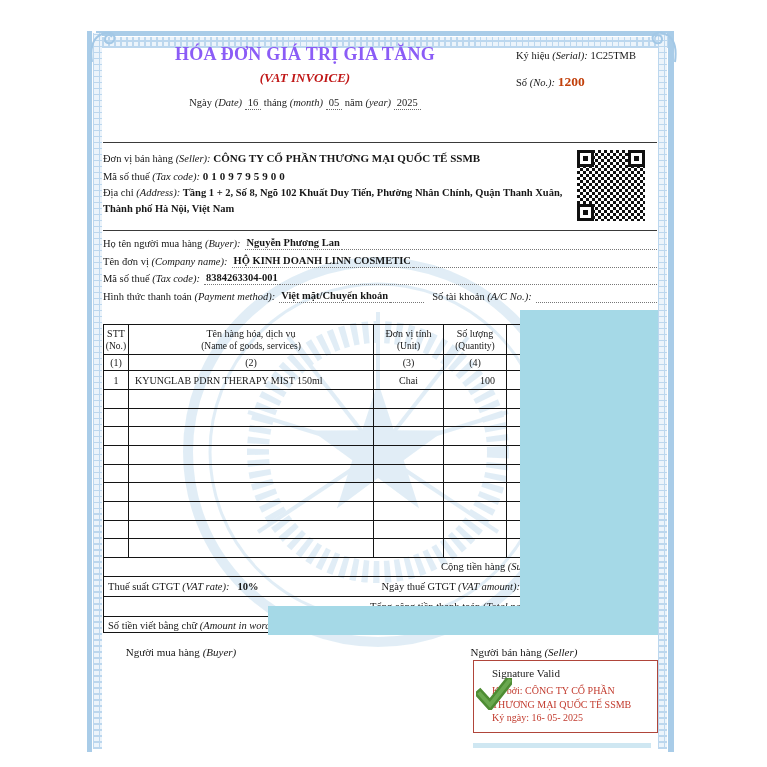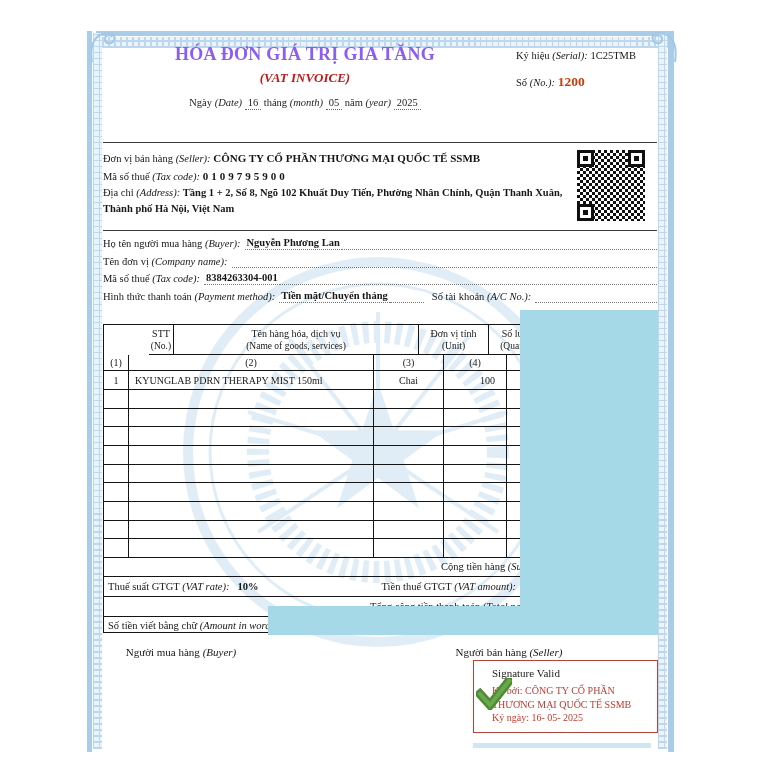--- a/index.html
+++ b/index.html
@@ -51,21 +51,21 @@
   .fill{flex:1;border-bottom:1px dotted #777;height:12px;}
   .fill-short{flex:none;width:34px;border-bottom:1px dotted #777;height:12px;}
 
   
   .grid{left:103px;top:324px;width:554px;height:309px;border:1.4px solid #141414;box-sizing:border-box;z-index:1;background:transparent;}
   .trow{display:flex;box-sizing:border-box;border-bottom:1px solid #141414;}
   .trow:last-child{border-bottom:none;}
   .cell{box-sizing:border-box;border-right:1px solid #141414;display:flex;align-items:center;justify-content:center;}
   .cell:last-child{border-right:none;}
   .c1{width:25px;flex:none;} .c2{width:245px;flex:none;} .c3{width:70px;flex:none;} .c4{width:63px;flex:none;} .c5{flex:1;}
-  .hrow{height:30px;font-size:10px;text-align:center;margin-left:45px;}
+  .hrow{height:30px;font-size:10px;text-align:center;}
   .hcell{flex-direction:column;line-height:12px;}
   .hcell .en{font-size:9.5px;}
   .h5{justify-content:center;align-items:flex-start;padding-left:6px;font-style:italic;font-size:9.5px;}
   .irow{height:16px;font-size:10px;}
   .drow{height:19px;font-size:10px;}
   .erow{height:18.67px;}
   .cell.left{justify-content:flex-start;padding-left:6px;}
   .cell.right{justify-content:flex-end;padding-right:11px;}
   .srow{box-sizing:border-box;border-bottom:1px solid #141414;font-size:10.5px;display:flex;align-items:center;white-space:nowrap;}
   .srow:last-child{border-bottom:none;}
@@ -184,30 +184,31 @@
   <div class="abs sep" style="top:230px;"></div>
 
   <div class="abs buyer-block">
     <div class="buyer-row">
       <span class="lbl"><span>Họ tên người mua hàng</span> <i>(Buyer):</i></span>
       <span class="val">Nguyễn Phương Lan</span>
       <span class="fill"></span>
     </div>
     <div class="buyer-row">
       <span class="lbl"><span>Tên đơn vị</span> <i>(Company name):</i></span>
+      <span class="val">HỘ KINH DOANH LINN COSMETIC</span>
       <span class="fill"></span>
     </div>
     <div class="buyer-row">
       <span class="lbl"><span>Mã số thuế</span> <i>(Tax code):</i></span>
       <span class="val">8384263304-001</span>
       <span class="fill"></span>
     </div>
     <div class="buyer-row">
       <span class="lbl"><span>Hình thức thanh toán</span> <i>(Payment method):</i></span>
-      <span class="val">Tiền mặt/Chuyển tháng</span>
+      <span class="val">Việt mặt/Chuyển khoản</span>
       <span class="fill-short"></span>
       <span class="lbl" style="padding-left:8px;"><span>Số tài khoản</span> <i>(A/C No.):</i></span>
       <span class="fill"></span>
     </div>
   </div>
 
   <div class="abs grid">
     <div class="trow hrow">
       <div class="cell c1 hcell">
           <span>STT</span>
@@ -305,38 +306,38 @@
         <div class="cell c3"></div>
         <div class="cell c4"></div>
         <div class="cell c5"></div>
       </div>
     <div class="srow sum-subtotal">
       <span>Cộng tiền hàng</span>&nbsp;<i>(Subtotal):</i>
     </div>
     <div class="srow sum-vat">
       <span class="vleft"><span>Thuế suất GTGT</span> <i>(VAT rate):</i></span>
       <span class="vatpct">10%</span>
-      <span class="vright"><span>Tiền thuế GTGT</span> <i>(VAT amount):</i></span>
+      <span class="vright"><span>Ngày thuế GTGT</span> <i>(VAT amount):</i></span>
     </div>
     <div class="srow sum-total">
       <span>Tổng cộng tiền thanh toán</span>&nbsp;<i>(Total payment):</i>
     </div>
     <div class="srow sum-words">
       <span>Số tiền viết bằng chữ</span>&nbsp;<i>(Amount in words):</i>
     </div>
   </div>
 
   <div class="abs teal teal-tall"></div>
   <div class="abs teal teal-low"></div>
   <div class="abs teal-strip"></div>
 
   <div class="abs sign-label" style="left:101px;">
     <span>Người mua hàng</span> <i>(Buyer)</i>
   </div>
-  <div class="abs sign-label" style="left:429px;">
+  <div class="abs sign-label" style="left:444px;">
     <span>Người bán hàng</span> <i>(Seller)</i>
   </div>
 
   <div class="abs sig-box">
     <svg class="sig-check" viewBox="0 0 36 32">
       <path d="M4 16 L14 27 L33 3" fill="none" stroke="#4e8c33" stroke-width="9" stroke-linecap="square"></path>
       <path d="M4 16 L14 27 L33 3" fill="none" stroke="#6aa84f" stroke-width="4" stroke-linecap="square"></path>
     </svg>
     <div class="sig-valid">Signature Valid</div>
     <div class="sig-red">

